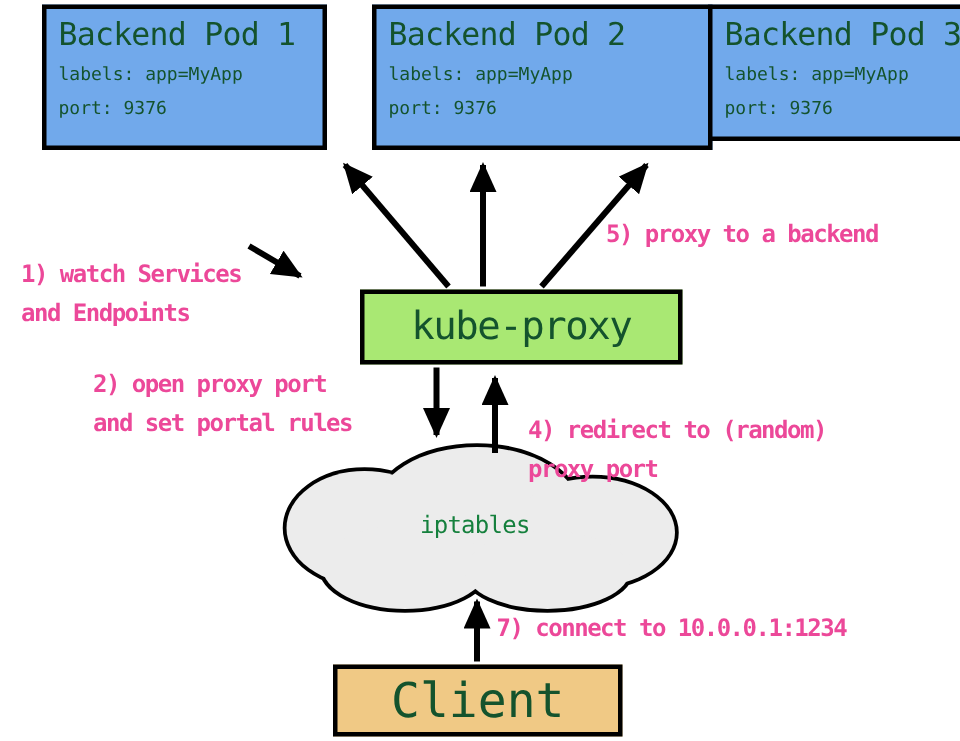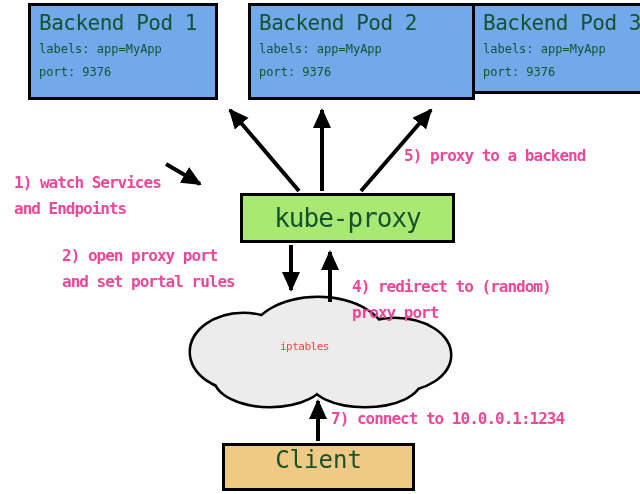--- a/index.html
+++ b/index.html
@@ -47,37 +47,38 @@
     background: var(--kube-proxy-fill, #A9E873);
     font-size: 26px;
     display: flex;
     align-items: center;
     justify-content: center;
     letter-spacing: -1px;
     margin-left: 28px;
   }
   .client {
     background: var(--client-fill, #F0C985);
-    font-size: 24px;
+    font-size: 32px;
     display: flex;
+    align-items: center;
     justify-content: center;
   }
   .annotation {
     position: absolute;
     font-size: 16px;
     font-weight: bold;
     line-height: 26px;
     color: #ec4899;
     white-space: pre-line;
     letter-spacing: -1px;
   }
   .iptables-label {
     position: absolute;
-    font-size: 11px;
-    color: #ef4444;
+    font-size: 16px;
+    color: #15803d;
     letter-spacing: -0.5px;
   }
   svg.overlay {
     position: absolute;
     left: 0;
     top: 0;
     width: 640px;
     height: 494px;
   }
   .cloud-outline {

